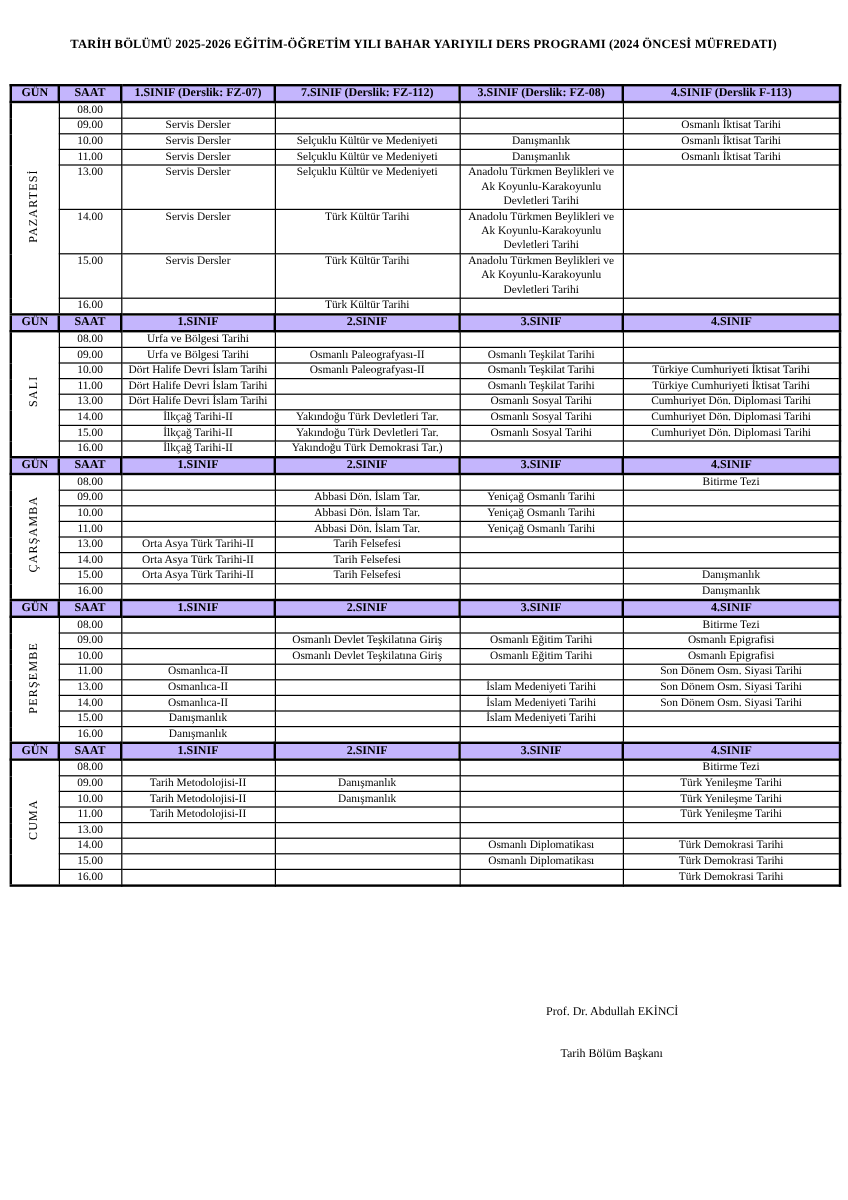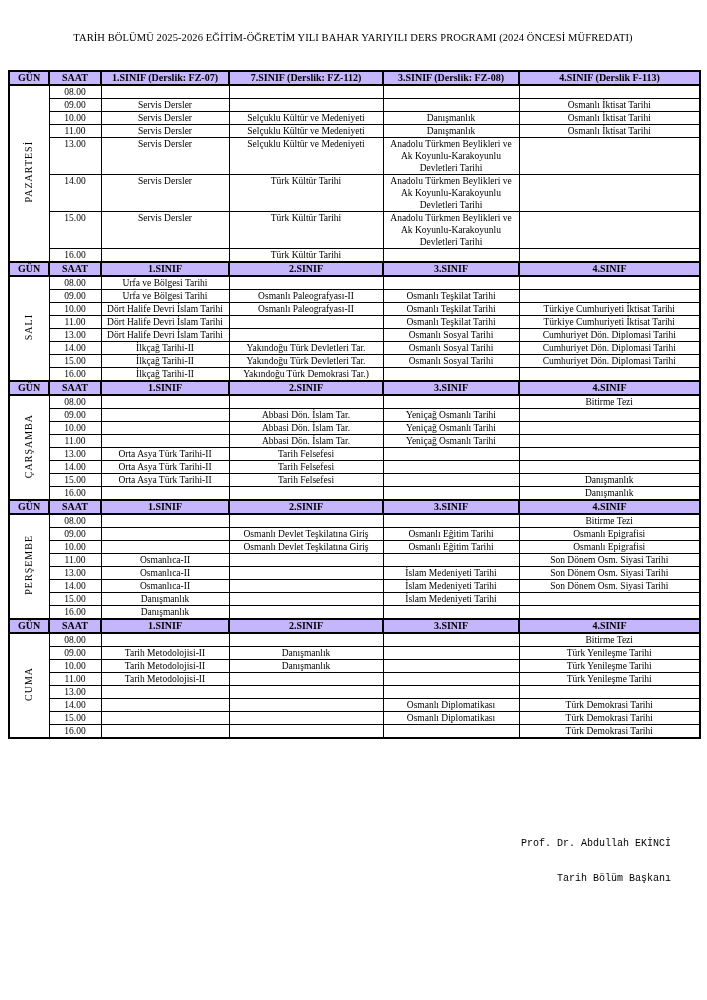--- a/index.html
+++ b/index.html
@@ -13,21 +13,21 @@
     position: relative;
     font-family: "Liberation Serif", serif;
     color: #000;
   }
   .page-title {
     position: absolute;
     top: 31px;
     left: 53px;
     width: 600px;
     text-align: center;
-    font-weight: normal;
+    font-weight: bold;
     font-size: 10.5px;
     line-height: 14px;
     letter-spacing: 0.1px;
   }
   table.schedule {
     position: absolute;
     left: 8px;
     top: 70px;
     width: 691px;
     border-collapse: collapse;
@@ -67,24 +67,23 @@
     transform: rotate(180deg);
     font-size: 10px;
     letter-spacing: 1px;
     white-space: nowrap;
   }
   .signature {
     position: absolute;
     top: 838px;
     left: 455px;
     width: 216px;
-    text-align: right;
+    text-align: left;
     font-size: 10px;
     line-height: 12px;
-    font-family: Liberation Mono, monospace;
   }
   .signature .sig-title {
     margin-top: 23px;
     padding-left: 12px;
   }
 </style>
 </head>
 <body>
 
 <div class="page-title">TARİH BÖLÜMÜ 2025-2026 EĞİTİM-ÖĞRETİM YILI BAHAR YARIYILI DERS PROGRAMI (2024 ÖNCESİ MÜFREDATI)</div>

